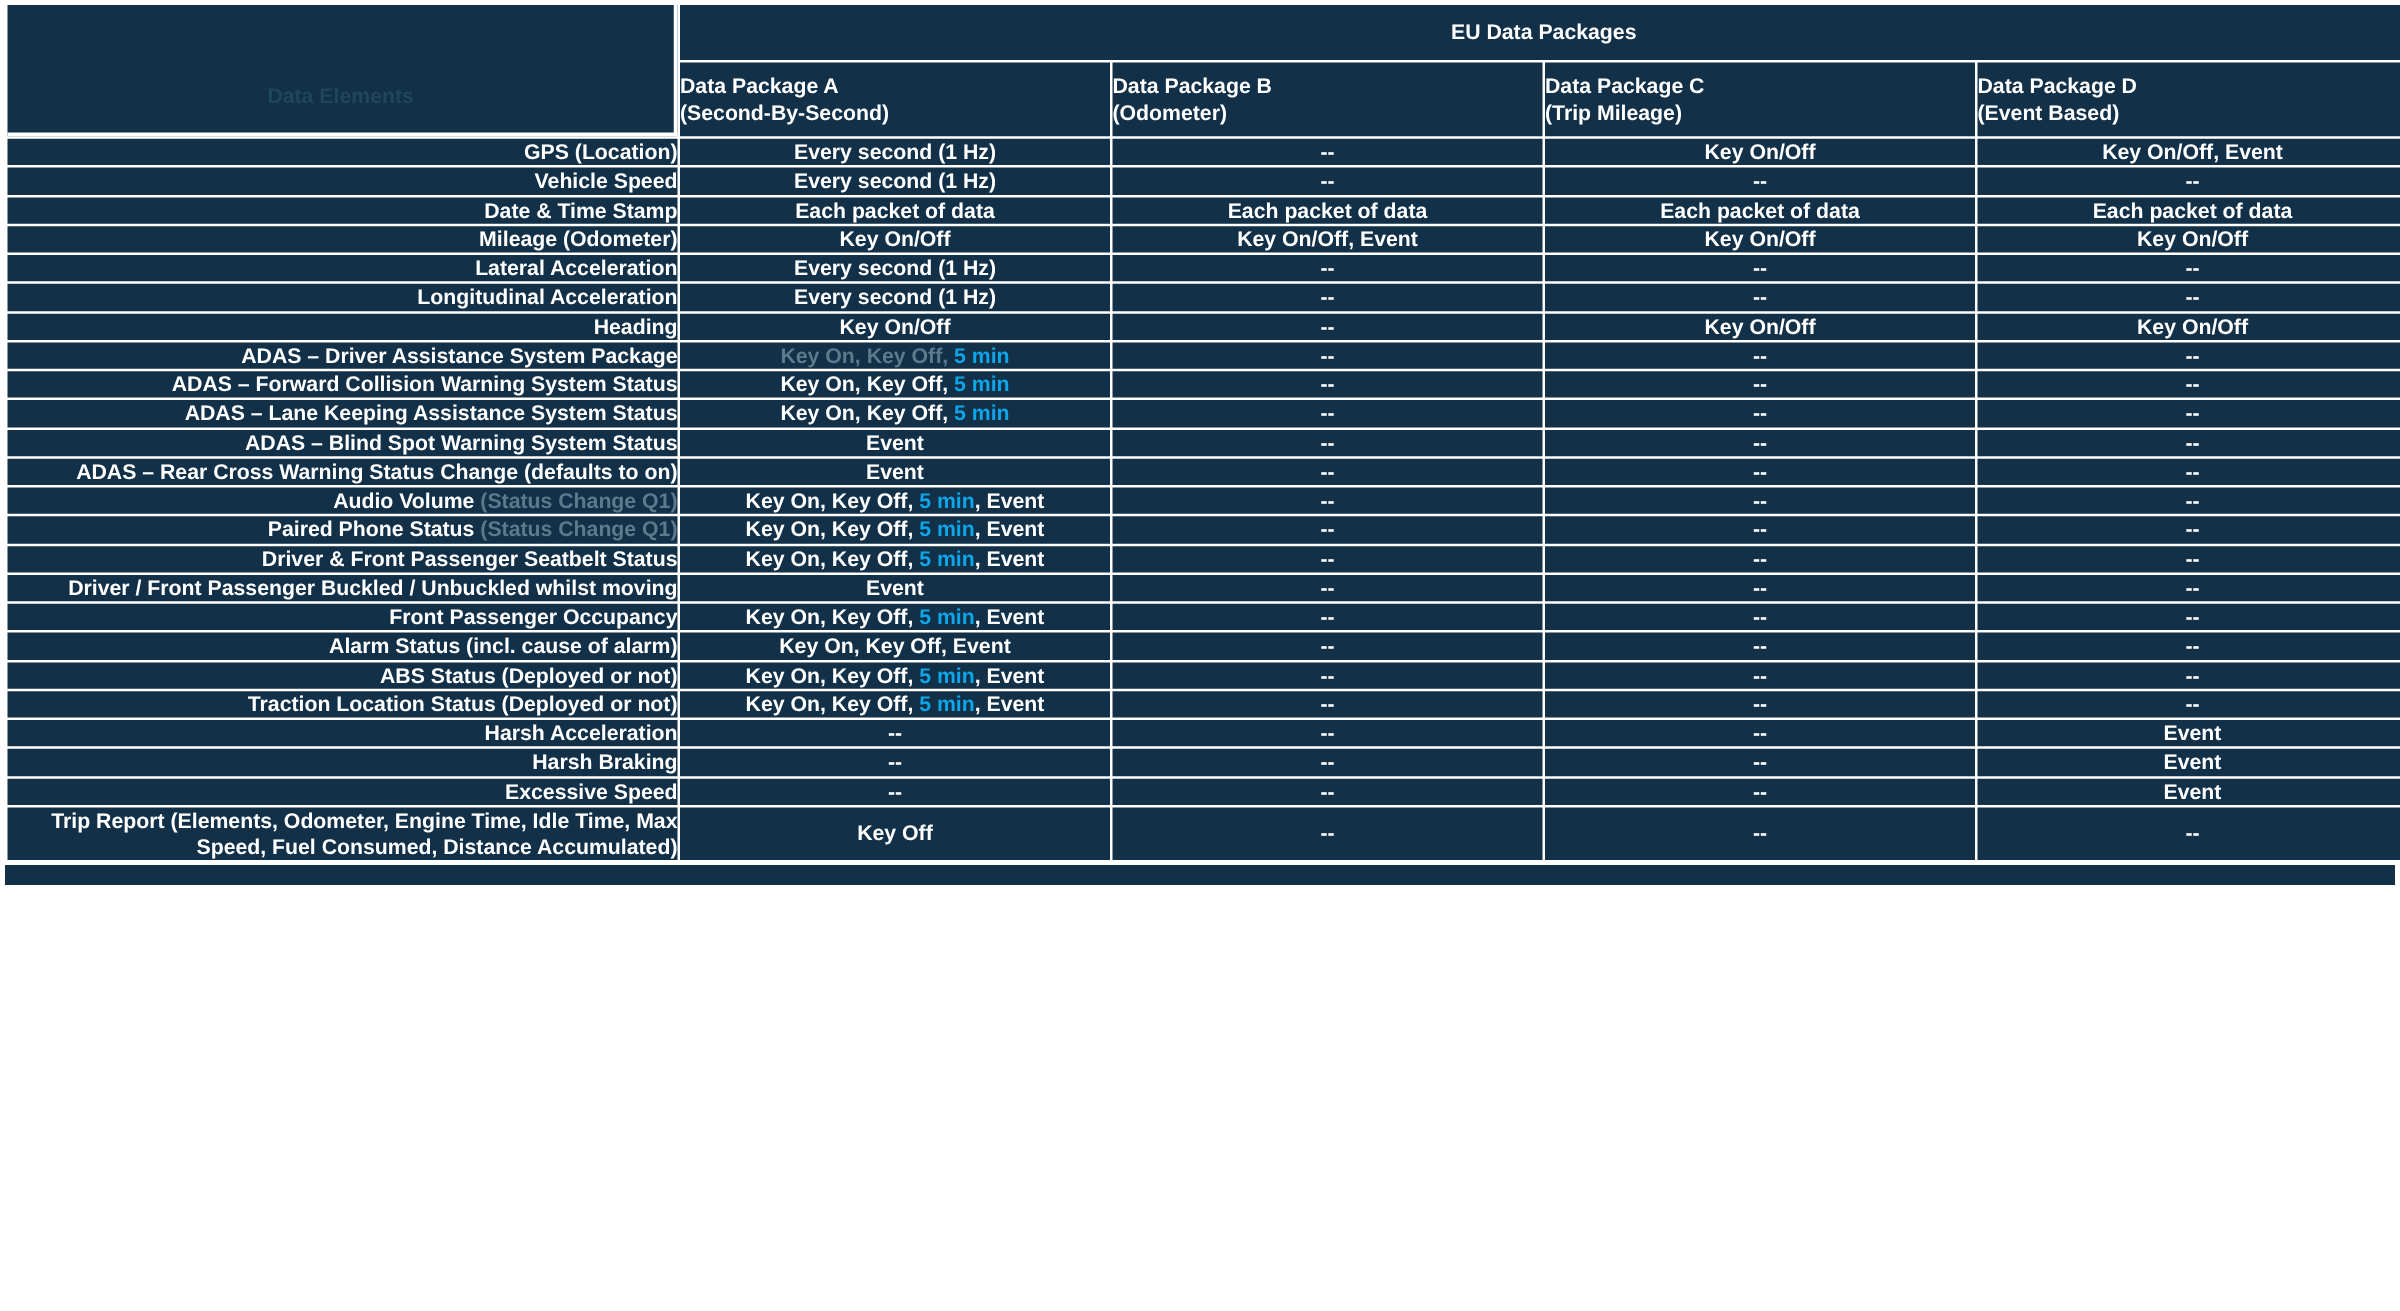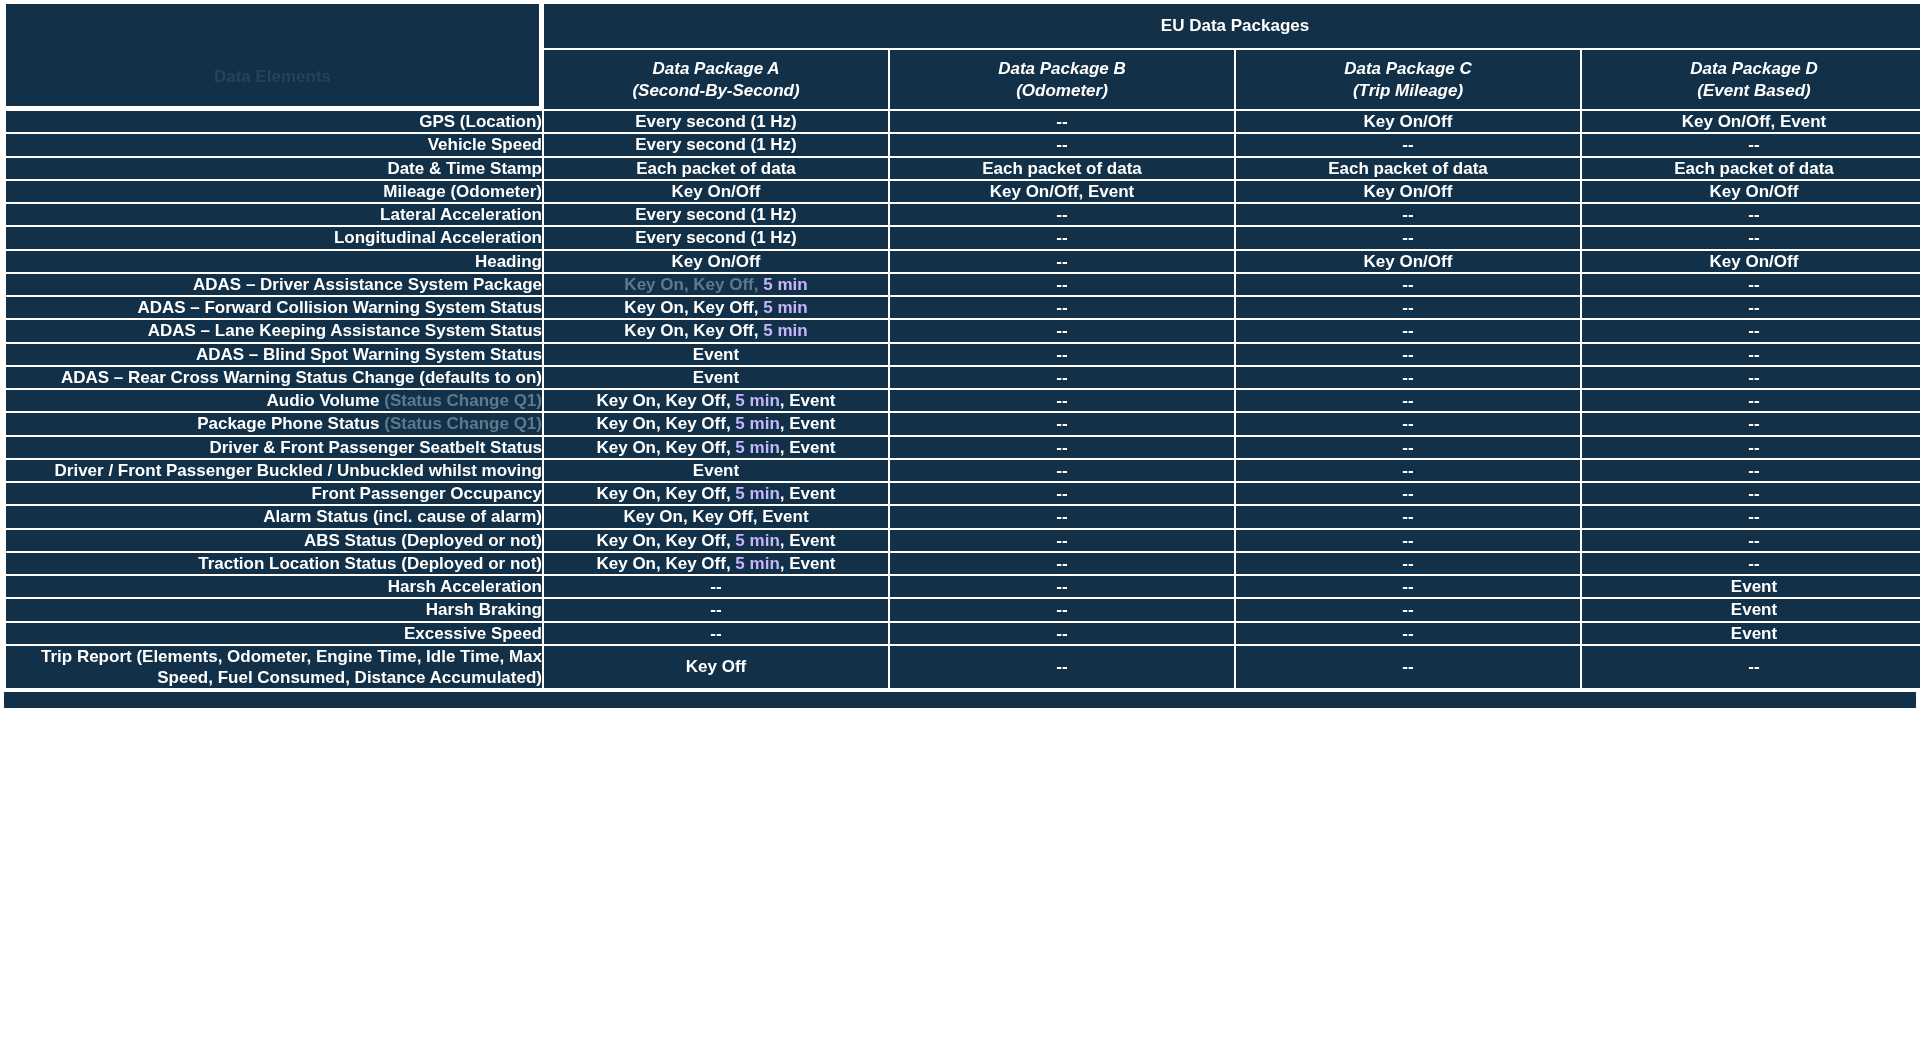--- a/index.html
+++ b/index.html
@@ -60,48 +60,46 @@
   .hdr-top {
     height: 44px;
     text-align: center;
     font-size: 19px;
     font-weight: bold;
     color: #ffffff;
     background: #123047;
   }
   .hdr-pkg {
     height: 58px;
-    text-align: center;
     font-size: 18px;
     font-weight: bold;
     color: #1f4559;
     line-height: 1.3;
     background: #123047;
-    font-style: italic;
   }
   .hdr-pkg .l1 { display:block; }
   .hdr-pkg .l2 { display:block; }
 
   td.rowlabel {
     text-align: right;
     padding: 5px 0 5px 8px;
     font-size: 17px;
     font-weight: bold;
     color: #ffffff;
     line-height: 1.25;
   }
   td.cell {
     text-align: center;
     font-size: 17px;
     font-weight: bold;
     color: #ffffff;
     padding: 5px 4px;
     line-height: 1.25;
   }
-  .hl { color: #c4b5fd; }
+  .hl { color: #0ea5e9; }
   .dim { color: #5d7a8c; }
   .bottom-strip {
     height: 16px;
     width: 1912px;
     background: #123047;
     margin: 2px 0 0 0;
   }
 </style>
 </head>
 <body>
@@ -227,21 +225,21 @@
           <td class="cell"><span>--</span></td>
         </tr>
         <tr>
           <td class="rowlabel"><span>Audio Volume </span><span class="dim">(Status Change Q1)</span></td>
           <td class="cell"><span>Key On, Key Off, </span><span class="hl">5 min</span><span>, Event</span></td>
           <td class="cell"><span>--</span></td>
           <td class="cell"><span>--</span></td>
           <td class="cell"><span>--</span></td>
         </tr>
         <tr>
-          <td class="rowlabel"><span>Package Phone Status </span><span class="dim">(Status Change Q1)</span></td>
+          <td class="rowlabel"><span>Paired Phone Status </span><span class="dim">(Status Change Q1)</span></td>
           <td class="cell"><span>Key On, Key Off, </span><span class="hl">5 min</span><span>, Event</span></td>
           <td class="cell"><span>--</span></td>
           <td class="cell"><span>--</span></td>
           <td class="cell"><span>--</span></td>
         </tr>
         <tr>
           <td class="rowlabel"><span>Driver &amp; Front Passenger Seatbelt Status</span></td>
           <td class="cell"><span>Key On, Key Off, </span><span class="hl">5 min</span><span>, Event</span></td>
           <td class="cell"><span>--</span></td>
           <td class="cell"><span>--</span></td>

